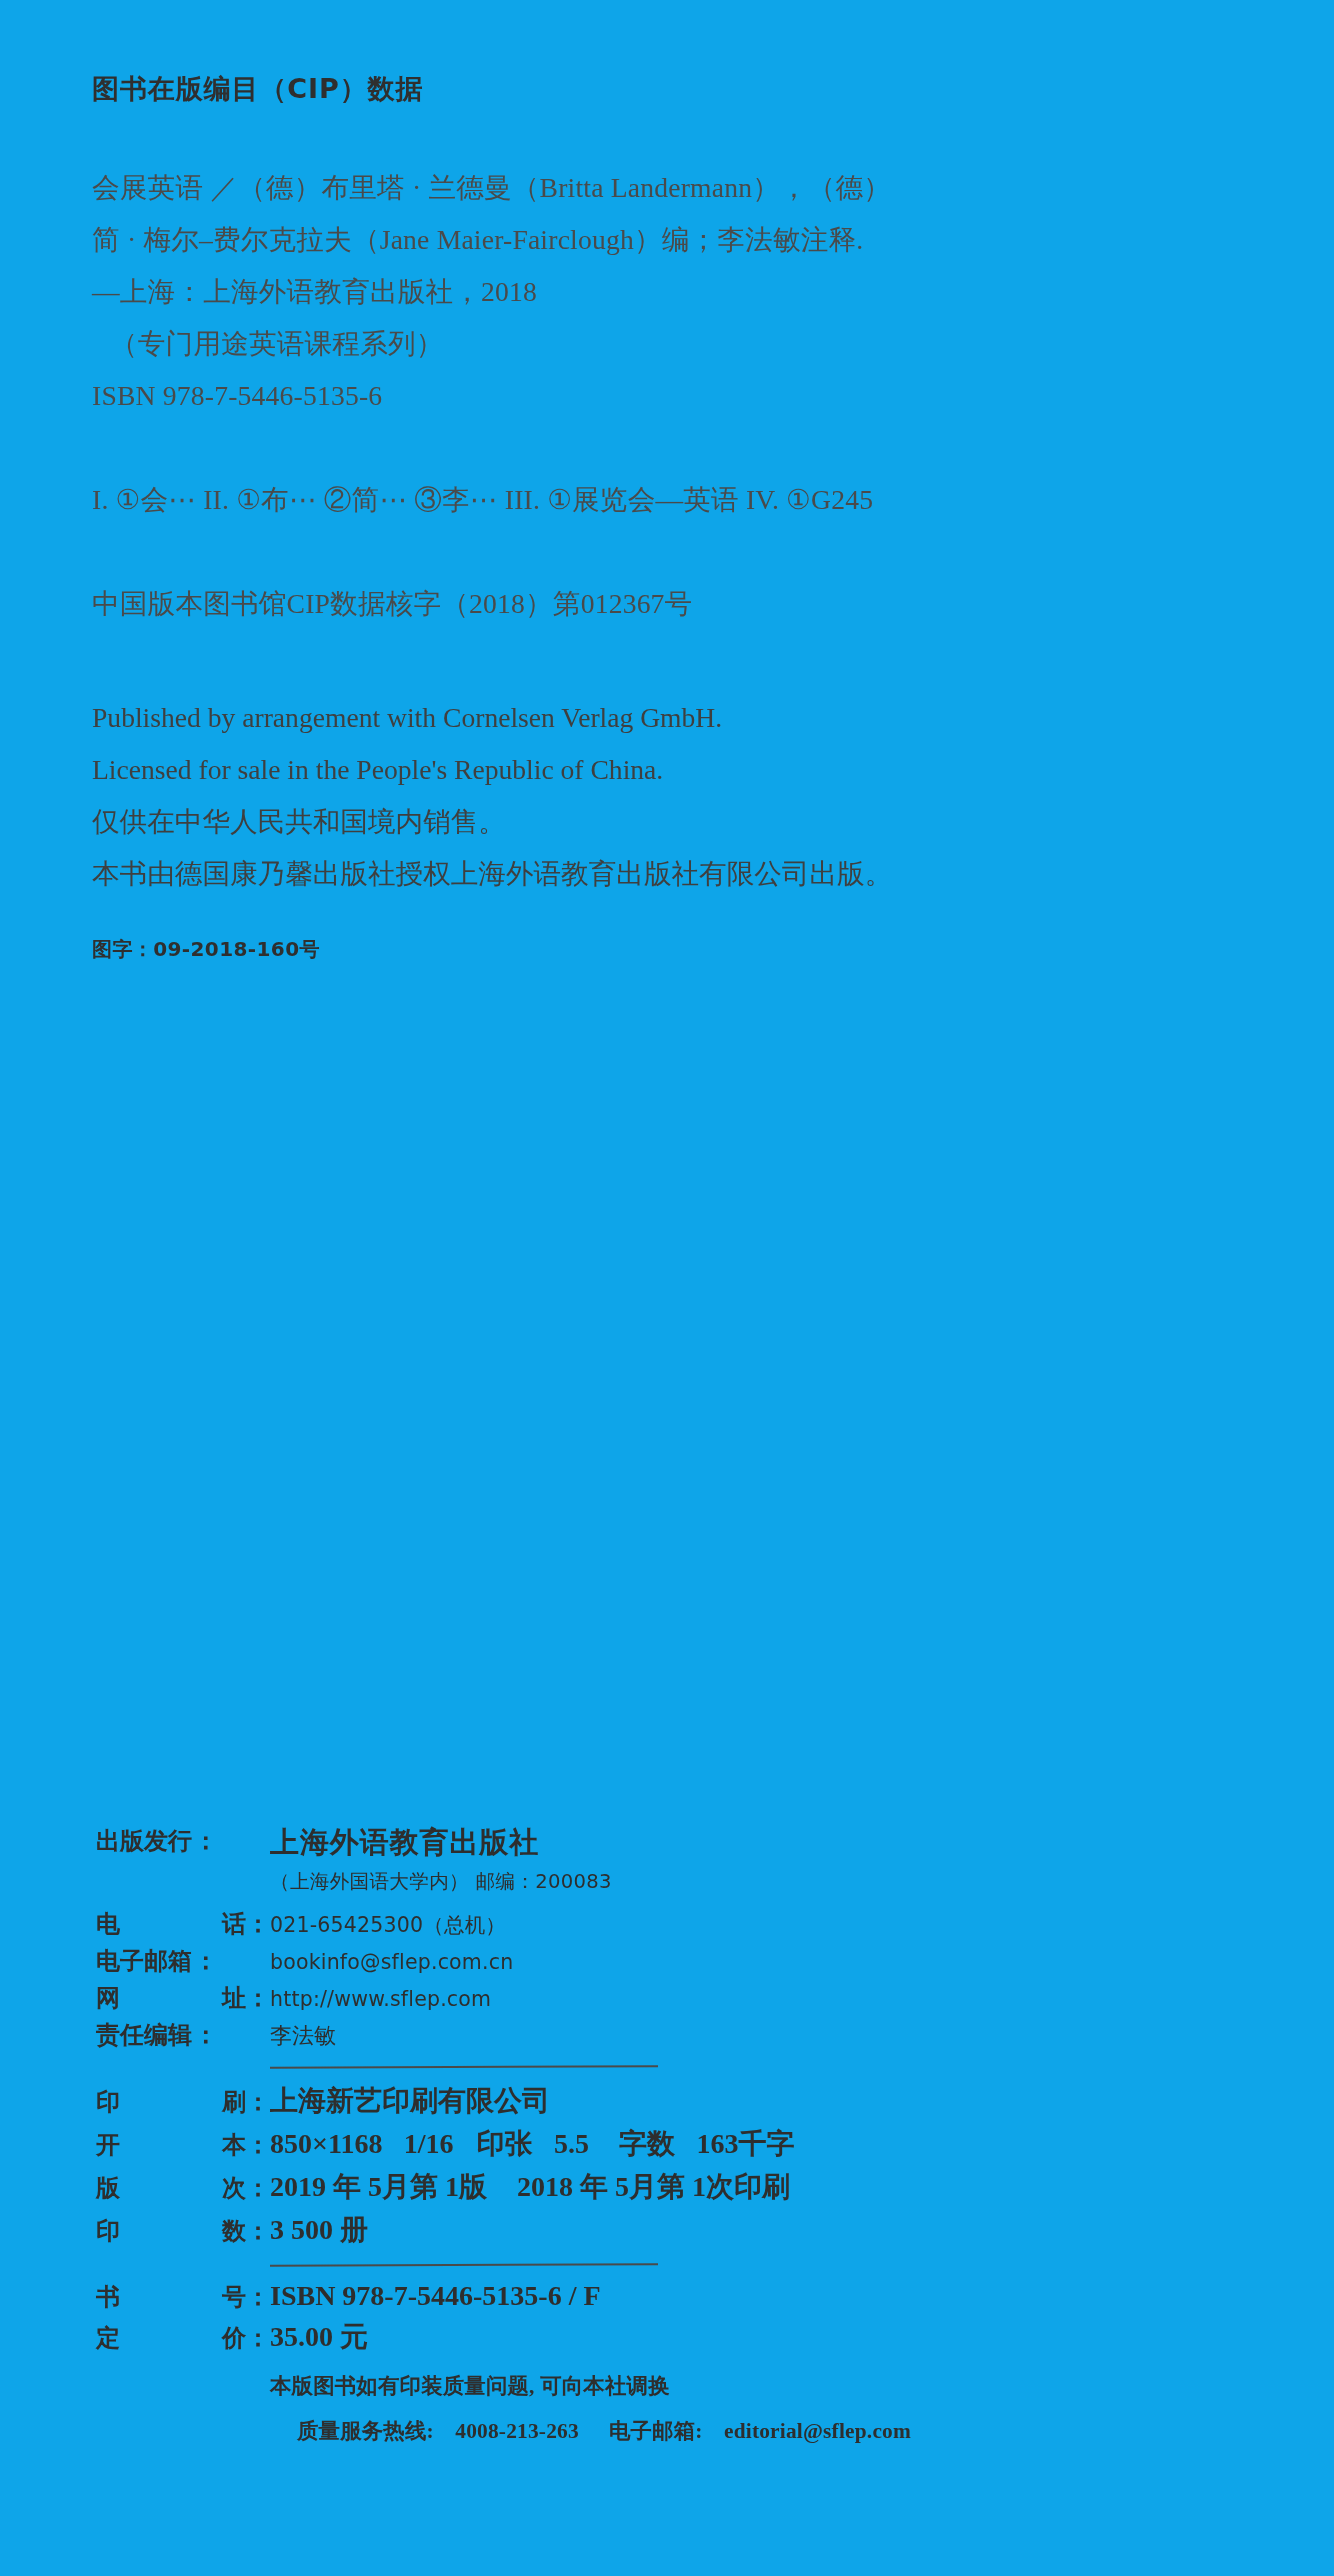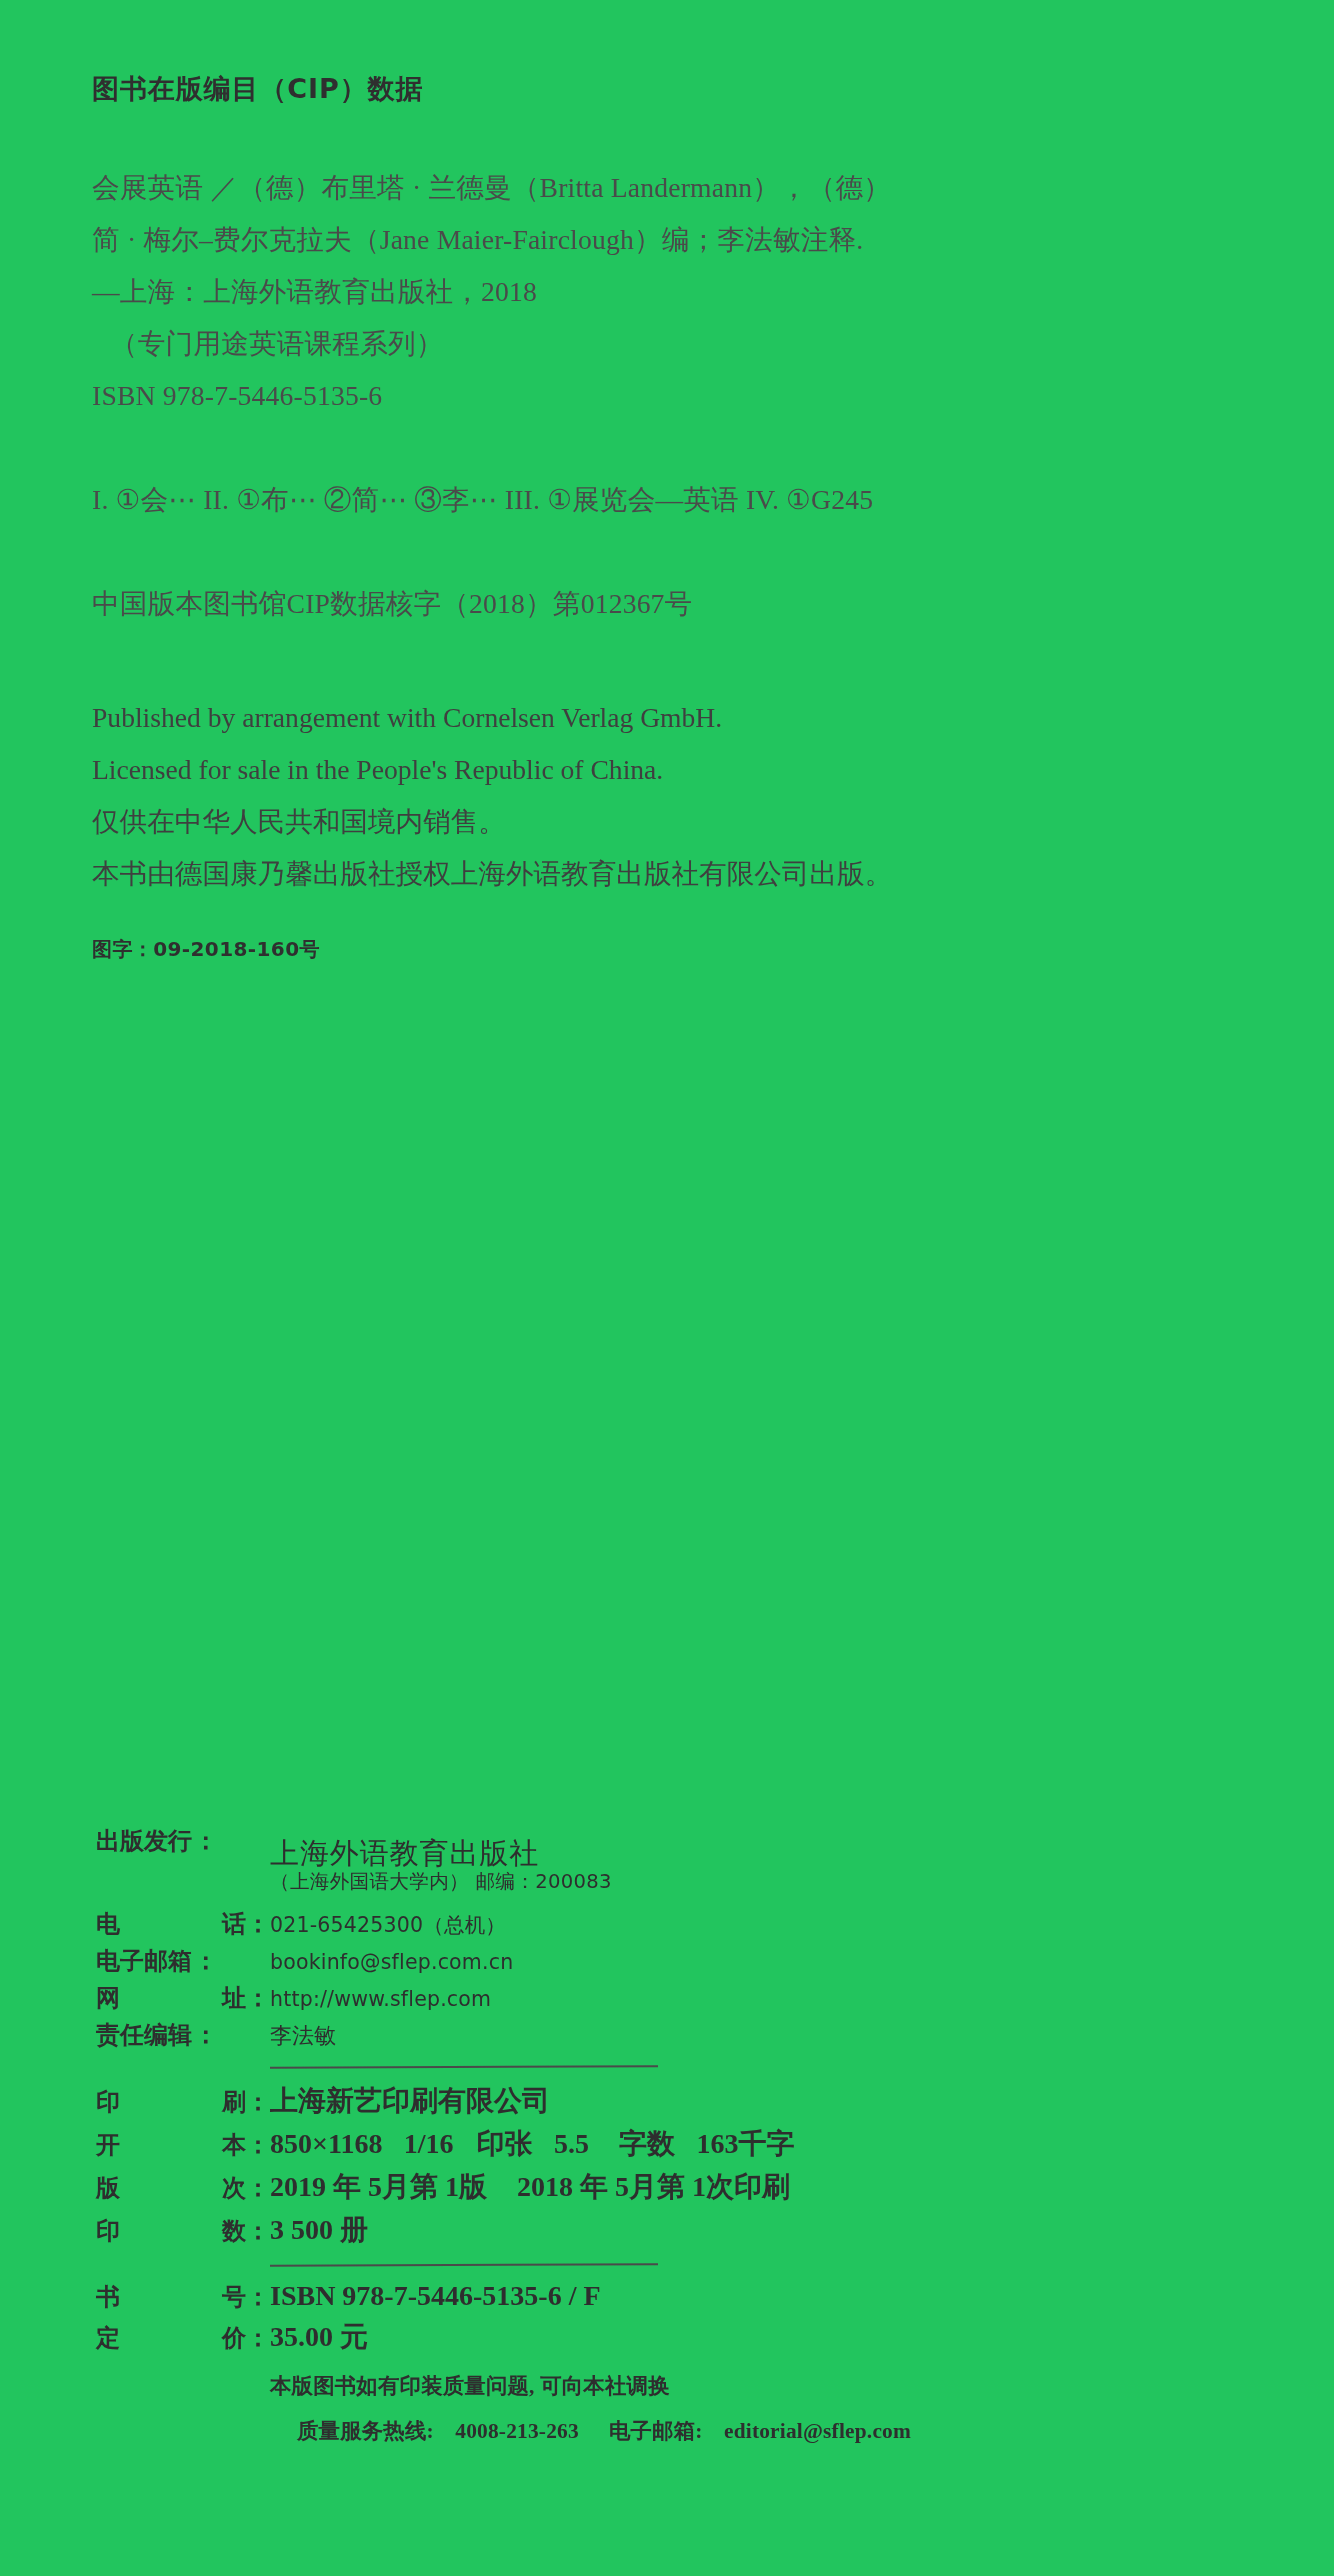--- a/index.html
+++ b/index.html
@@ -14,21 +14,21 @@
     font-family: "Liberation Serif", "DejaVu Serif", serif;
     color: #3b3b3b;
     overflow: hidden;
   }
 
   .page {
     position: absolute;
     left: 0; top: 0;
     width: 1335px;
     height: 2576px;
-    background: #22c55e;
+    background: #0ea5e9;
   }
 
   
   .cip-block {
     position: absolute;
     left: 92px;
     top: 71px;
     width: 1166px;
   }
   .cip-title {
@@ -94,25 +94,25 @@
     justify-content: space-between;
   }
   .clabel.tight { justify-content: flex-start; letter-spacing: 0; }
   .clabel .colon { margin-left: 1.8px; }
   .cvalue {
     font-size: 22px;
     color: #2e2e2e;
   }
   .cvalue.publisher {
     font-family: "DejaVu Sans", "Liberation Sans", sans-serif;
-    font-weight: normal;
+    font-weight: bold;
     font-size: 29px;
     letter-spacing: 0.9px;
     position: relative;
-    top: 14px;
+    top: 3px;
   }
   .cvalue.mono {
     font-family: "DejaVu Sans", "Liberation Sans", sans-serif;
     font-size: 20.5px;
     letter-spacing: 0.2px;
   }
   .cvalue.serifbold {
     font-family: "Liberation Serif", "DejaVu Serif", serif;
     font-weight: bold;
     font-size: 28px;

